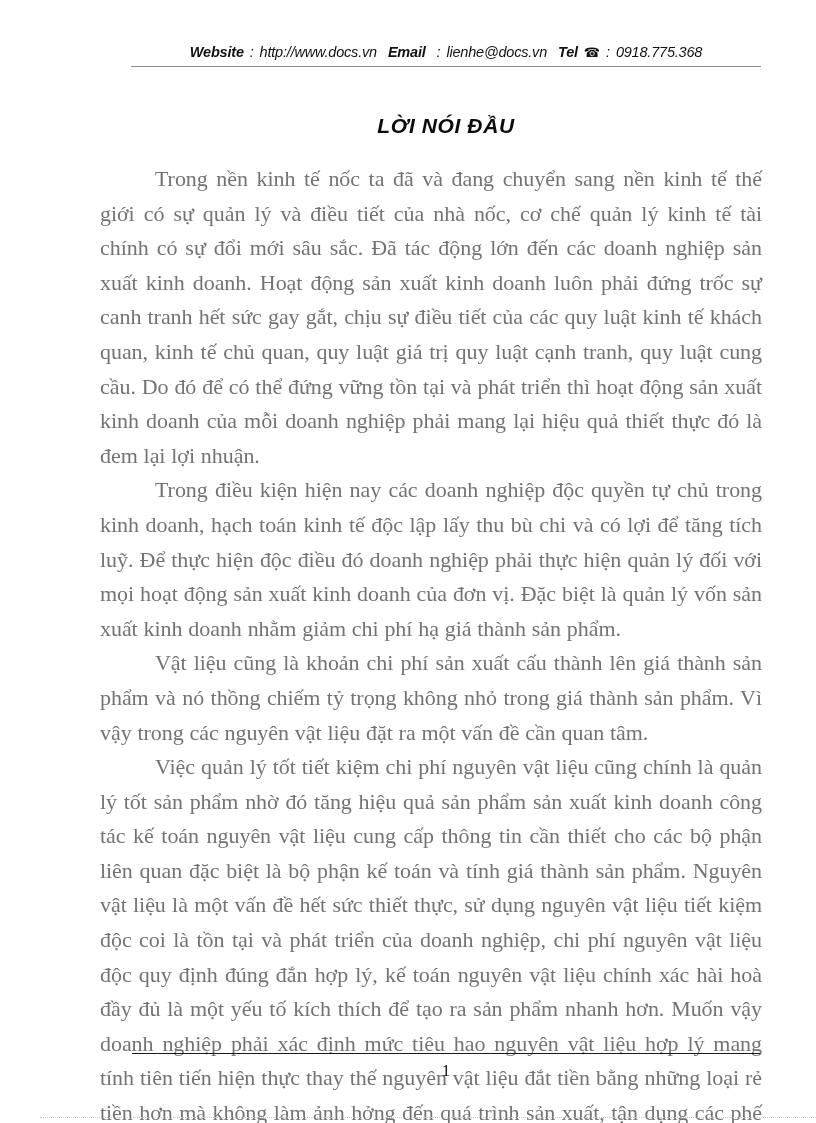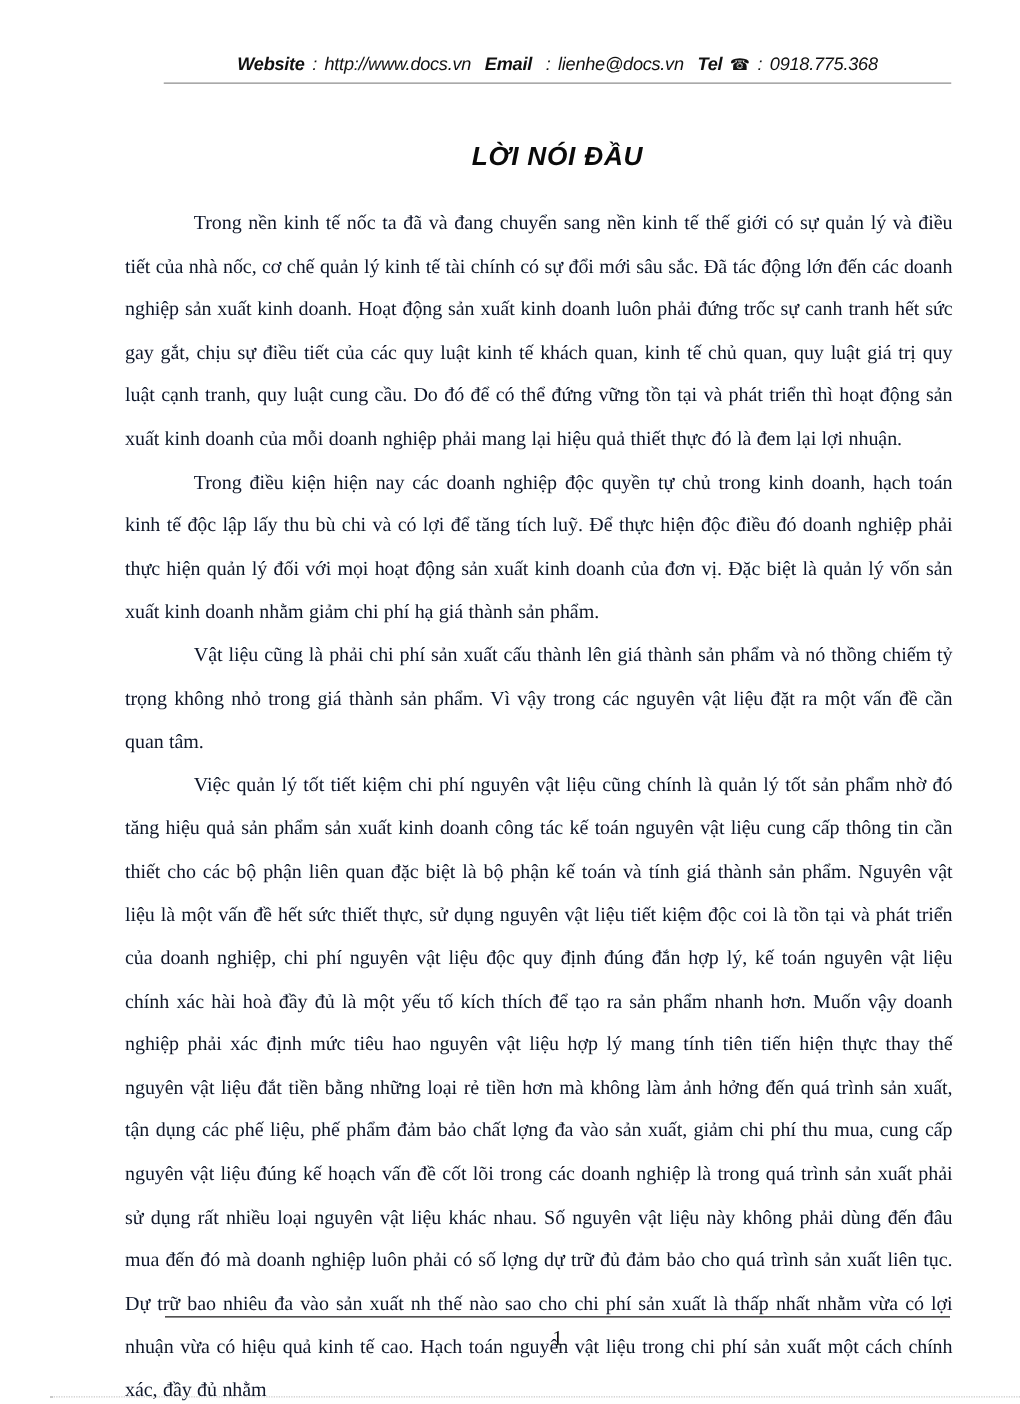--- a/index.html
+++ b/index.html
@@ -88,25 +88,25 @@
   .body-copy {
     position: absolute;
     left: 80px;
     top: 162px;
     width: 662px;
   }
   .para {
     margin: 0;
     text-indent: 55px;
     text-align: justify;
-    font-size: 16px;
+    font-size: 22px;
     line-height: 34.6px;
     letter-spacing: -0.05px;
     word-spacing: 0.4px;
-    color: #0f172a;
+    color: #737373;
   }
 
   
   .footer-rule {
     position: absolute;
     left: 112px;
     top: 1053px;
     width: 628px;
     height: 0;
     border-top: 1.3px solid #1a1a1a;
@@ -140,21 +140,21 @@
   <div class="page-header">
     <span class="hdr-label">Website</span><span class="hdr-sep"></span><span class="hdr-value">:</span><span class="hdr-sep"></span><span class="hdr-value">http://www.docs.vn</span><span class="hdr-gap"></span><span class="hdr-label">Email</span><span class="hdr-gap"></span><span class="hdr-value">:</span><span class="hdr-sep"></span><span class="hdr-value">lienhe@docs.vn</span><span class="hdr-gap"></span><span class="hdr-label">Tel</span><span class="hdr-sep"></span><span class="phone-glyph">☎</span><span class="hdr-sep"></span><span class="hdr-value">:</span><span class="hdr-sep"></span><span class="hdr-value">0918.775.368</span>
   </div>
   <div class="header-rule"></div>
 
   <div class="doc-title">LỜI NÓI ĐẦU</div>
 
   <div class="body-copy">
     <p class="para">Trong nền kinh tế nốc  ta đã và đang chuyển sang nền kinh tế thế giới có sự quản lý và điều tiết của nhà nốc,  cơ chế quản lý kinh tế tài chính có sự đổi mới sâu sắc. Đã tác động lớn đến các doanh nghiệp sản xuất kinh doanh. Hoạt động sản xuất kinh doanh luôn phải đứng trốc  sự canh tranh hết sức gay gắt, chịu sự điều tiết của các quy luật kinh tế khách quan, kinh tế chủ quan, quy luật giá trị quy luật cạnh tranh, quy luật cung cầu. Do đó để có thể đứng vững tồn tại và phát triển thì hoạt động sản xuất kinh doanh của mỗi doanh nghiệp phải mang lại hiệu quả thiết thực đó là đem lại lợi nhuận.</p>
     <p class="para">Trong điều kiện hiện nay các doanh nghiệp độc  quyền tự chủ trong kinh doanh, hạch toán kinh tế độc lập lấy thu bù chi và có lợi để tăng tích luỹ. Để thực hiện độc  điều đó doanh nghiệp phải thực hiện quản lý đối với mọi hoạt động sản xuất kinh doanh của đơn vị. Đặc biệt là quản lý vốn sản xuất kinh doanh nhằm giảm chi phí hạ giá thành sản phẩm.</p>
-    <p class="para">Vật liệu cũng là phải chi phí sản xuất cấu thành  lên giá thành sản phẩm và nó thồng   chiếm tỷ trọng không nhỏ trong giá thành sản phẩm. Vì vậy trong các nguyên vật liệu đặt ra một vấn đề cần quan tâm.</p>
+    <p class="para">Vật liệu cũng là khoản chi phí sản xuất cấu thành  lên giá thành sản phẩm và nó thồng   chiếm tỷ trọng không nhỏ trong giá thành sản phẩm. Vì vậy trong các nguyên vật liệu đặt ra một vấn đề cần quan tâm.</p>
     <p class="para">Việc quản lý tốt tiết kiệm chi phí nguyên vật liệu cũng chính là quản lý tốt sản phẩm nhờ đó tăng hiệu quả sản phẩm sản xuất kinh doanh công tác kế toán nguyên vật liệu cung cấp thông tin cần thiết cho các bộ phận liên quan đặc biệt là bộ phận  kế toán và tính giá thành sản phẩm. Nguyên vật liệu là một vấn đề hết sức thiết thực, sử dụng nguyên vật liệu tiết kiệm độc  coi là tồn tại và phát triển  của doanh nghiệp, chi phí nguyên vật liệu độc   quy định đúng đắn hợp lý, kế toán nguyên vật liệu chính xác hài hoà đầy đủ là một yếu tố kích thích để tạo ra sản phẩm nhanh hơn. Muốn vậy doanh nghiệp phải xác định mức tiêu hao nguyên vật liệu hợp lý mang tính tiên tiến hiện thực thay thế nguyên vật liệu đắt tiền bằng những loại rẻ tiền hơn mà không làm ảnh hởng  đến quá trình sản xuất, tận dụng các phế liệu, phế phẩm đảm bảo chất lợng  đa  vào sản xuất, giảm chi phí thu mua, cung cấp nguyên vật liệu đúng kế hoạch  vấn đề cốt lõi trong các doanh nghiệp là trong quá trình sản xuất phải  sử dụng rất nhiều loại nguyên vật liệu khác nhau. Số nguyên vật liệu này không phải dùng đến đâu mua đến đó mà doanh nghiệp luôn phải có số lợng  dự trữ đủ đảm bảo cho quá trình sản xuất liên tục. Dự trữ bao nhiêu đa  vào sản xuất nh  thế nào sao cho chi phí sản xuất là thấp nhất nhằm vừa có lợi nhuận vừa có hiệu quả kinh tế cao. Hạch toán nguyên vật liệu trong chi phí sản xuất một cách chính xác, đầy đủ nhằm</p>
   </div>
 
   <div class="footer-rule"></div>
   <div class="page-number">1</div>
 
   <div class="scan-edge"></div>
 </div>
 
 </body></html>

